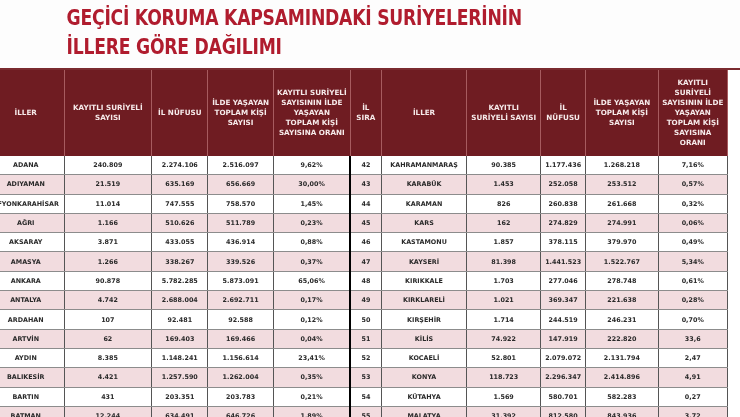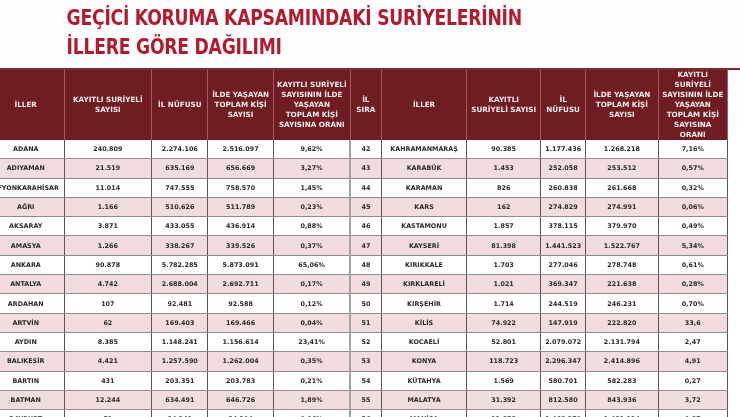--- a/index.html
+++ b/index.html
@@ -23,31 +23,31 @@
   .rule { position:absolute; left:0; top:68px; width:740px; height:2px; background:#7a2b2f; }
 
   table.grid {
     position:absolute; top:70px; left:-12px;
     border-collapse:collapse; table-layout:fixed;
     font-family:"DejaVu Sans", sans-serif;
   }
   table.grid th {
     background:#6f1c22; color:#f6eaea; font-weight:bold;
     font-size:7.2px; line-height:10px; text-align:center;
-    border-right:1px solid #a75b5f; padding:0 2px;
+    border-right:1px solid #a75b5f; padding:8px 2px;
     height:50px; vertical-align:middle;
   }
   table.grid td {
     font-size:6.4px; font-weight:bold; color:#2a2a2a; text-align:center;
     height:18.3px; padding:0; border-right:1px solid #555; border-bottom:1px solid #8c8c8c;
     white-space:nowrap; overflow:hidden;
   }
   table.grid tr.odd td { background:#ffffff; }
   table.grid tr.even td { background:#f2dcdf; }
-  table.grid td.sep { border-left:2px solid #a3a3a3; }
+  table.grid td.sep { border-left:2px solid #000000; }
 </style>
 </head>
 <body>
 
 <div class="title-wrap">
   <div class="title-line l1">GEÇİCİ KORUMA KAPSAMINDAKİ SURİYELERİNİN</div>
   <div class="title-line">İLLERE GÖRE DAĞILIMI</div>
 </div>
 <div class="rule"></div>
 
@@ -92,21 +92,21 @@
         <td>90.385</td>
         <td>1.177.436</td>
         <td>1.268.218</td>
         <td>7,16%</td>
       </tr>
       <tr class="even">
         <td>ADIYAMAN</td>
         <td>21.519</td>
         <td>635.169</td>
         <td>656.669</td>
-        <td>3,27%</td>
+        <td>30,00%</td>
         <td class="sep">43</td>
         <td>KARABÜK</td>
         <td>1.453</td>
         <td>252.058</td>
         <td>253.512</td>
         <td>0,57%</td>
       </tr>
       <tr class="odd">
         <td>AFYONKARAHİSAR</td>
         <td>11.014</td>

